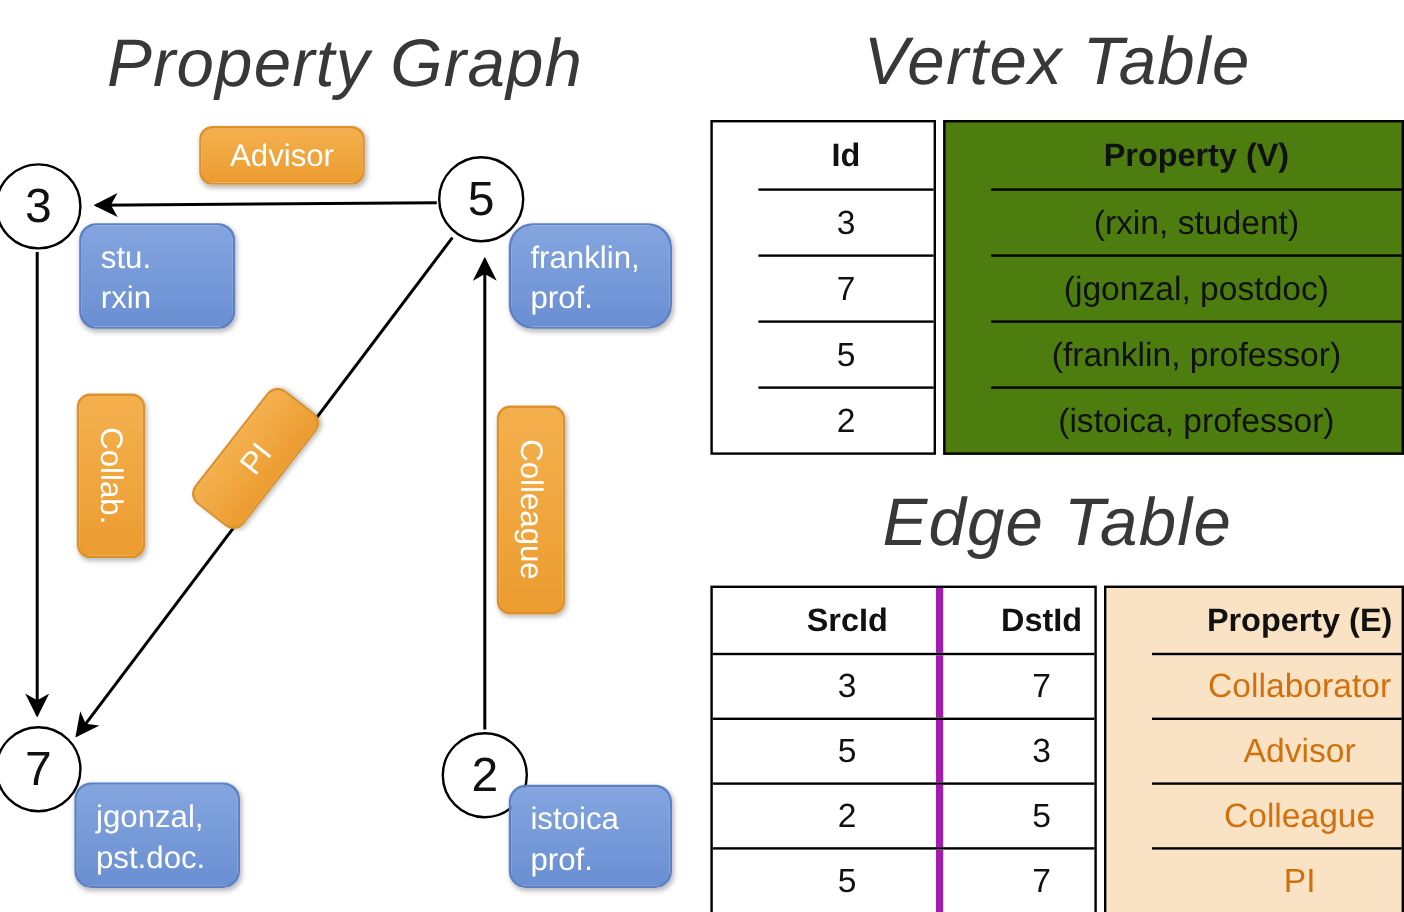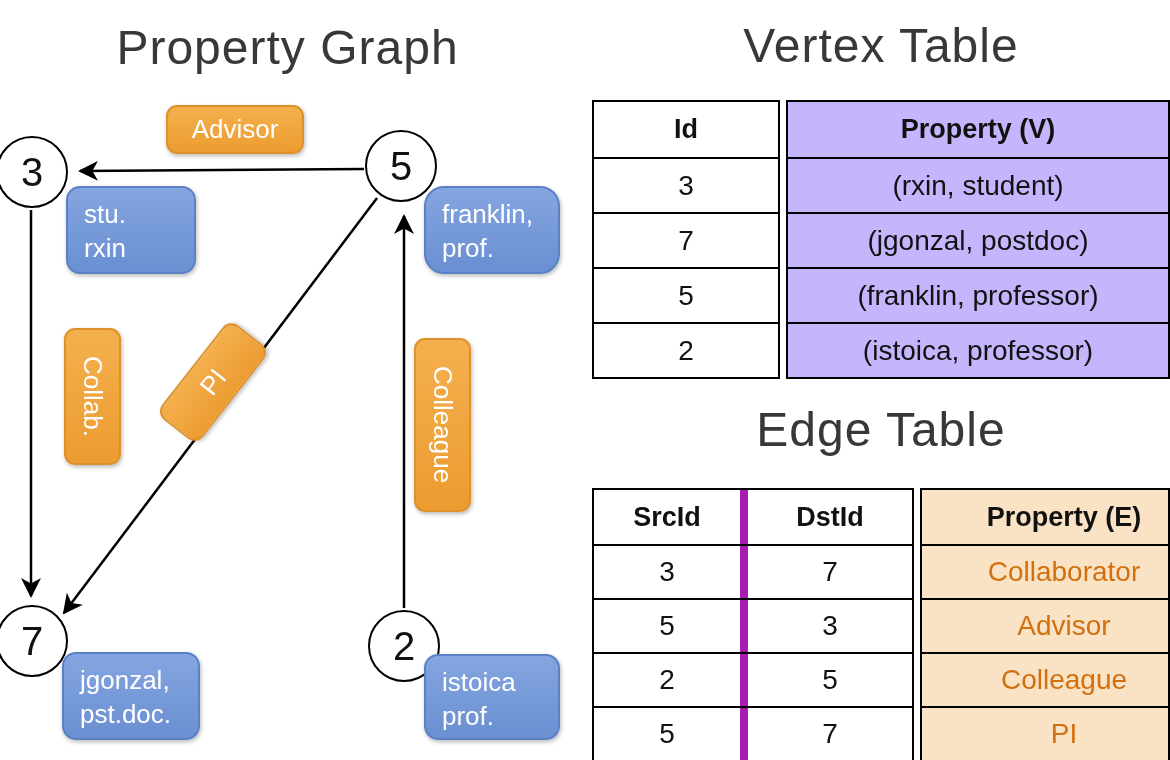--- a/index.html
+++ b/index.html
@@ -9,24 +9,25 @@
     background: #ffffff;
     font-family: "Liberation Sans", sans-serif;
     overflow: hidden;
   }
   .abs { position: absolute; }
 
   
   .big-title {
     position: absolute;
     text-align: center;
-    font-size: 48px;
+    font-size: 56px;
     color: #383838;
     letter-spacing: 1px;
     white-space: nowrap;
+    font-style: italic;
   }
 
   
   #graph-panel { position:absolute; left:0; top:0; width:585px; height:760px; }
 
   #graph-svg { position:absolute; left:0; top:0; width:585px; height:760px; z-index:1; }
   #graph-svg line { stroke:#000; stroke-width:2.5; }
 
   .vertex-circle {
     position:absolute; width:72px; height:72px;
@@ -55,36 +56,36 @@
   }
   .edge-label .vtext { writing-mode: vertical-rl; }
   #edge-label-pi { transform: rotate(-52deg); }
 
   
   .tbl { position:absolute; display:flex; gap:6px; z-index:2; }
   .tbl-box { border:2px solid #000; background:#fff; }
 
   .cell {
     display:flex; align-items:center; justify-content:center;
-    font-size:28px; color:#111;
+    font-size:28px; color:#111;margin-left:38px;
   }
   .cell.hdr { font-weight:bold; font-size:27px; }
 
   
   #vertex-table .vt-id   { width:188px; }
-  #vertex-table .vt-prop { width:384px; background:#c4b5fd; }
+  #vertex-table .vt-prop { width:384px; background:#4d7c0f; }
   #vertex-table .cell { height:55px; }
   #vertex-table .cell + .cell { border-top:2px solid #000; }
 
   
   #edge-table .et-left { width:322px; display:flex; flex-direction:column; }
   #edge-table .et-prop { width:250px; background:#FAE3C5; }
   #edge-table .et-row  { display:flex; height:54px; }
   #edge-table .et-row + .et-row { border-top:2px solid #000; }
-  #edge-table .et-row .src { width:154px; border-right:8px solid #a21caf; }
+  #edge-table .et-row .src { width:154px; border-right:6px solid #a21caf; }
   #edge-table .et-row .dst { flex:1; }
   #edge-table .et-row .cell { height:100%; }
   #edge-table .et-prop .cell { height:54px;padding-left:38px; }
   #edge-table .et-prop .cell + .cell { border-top:2px solid #000; }
   #edge-table .evalue { color:#D2700E;text-align:center; }
 </style>
 </head>
 <body>
 
 <div class="abs" style="left:0;top:0;width:1170px;height:760px;">

